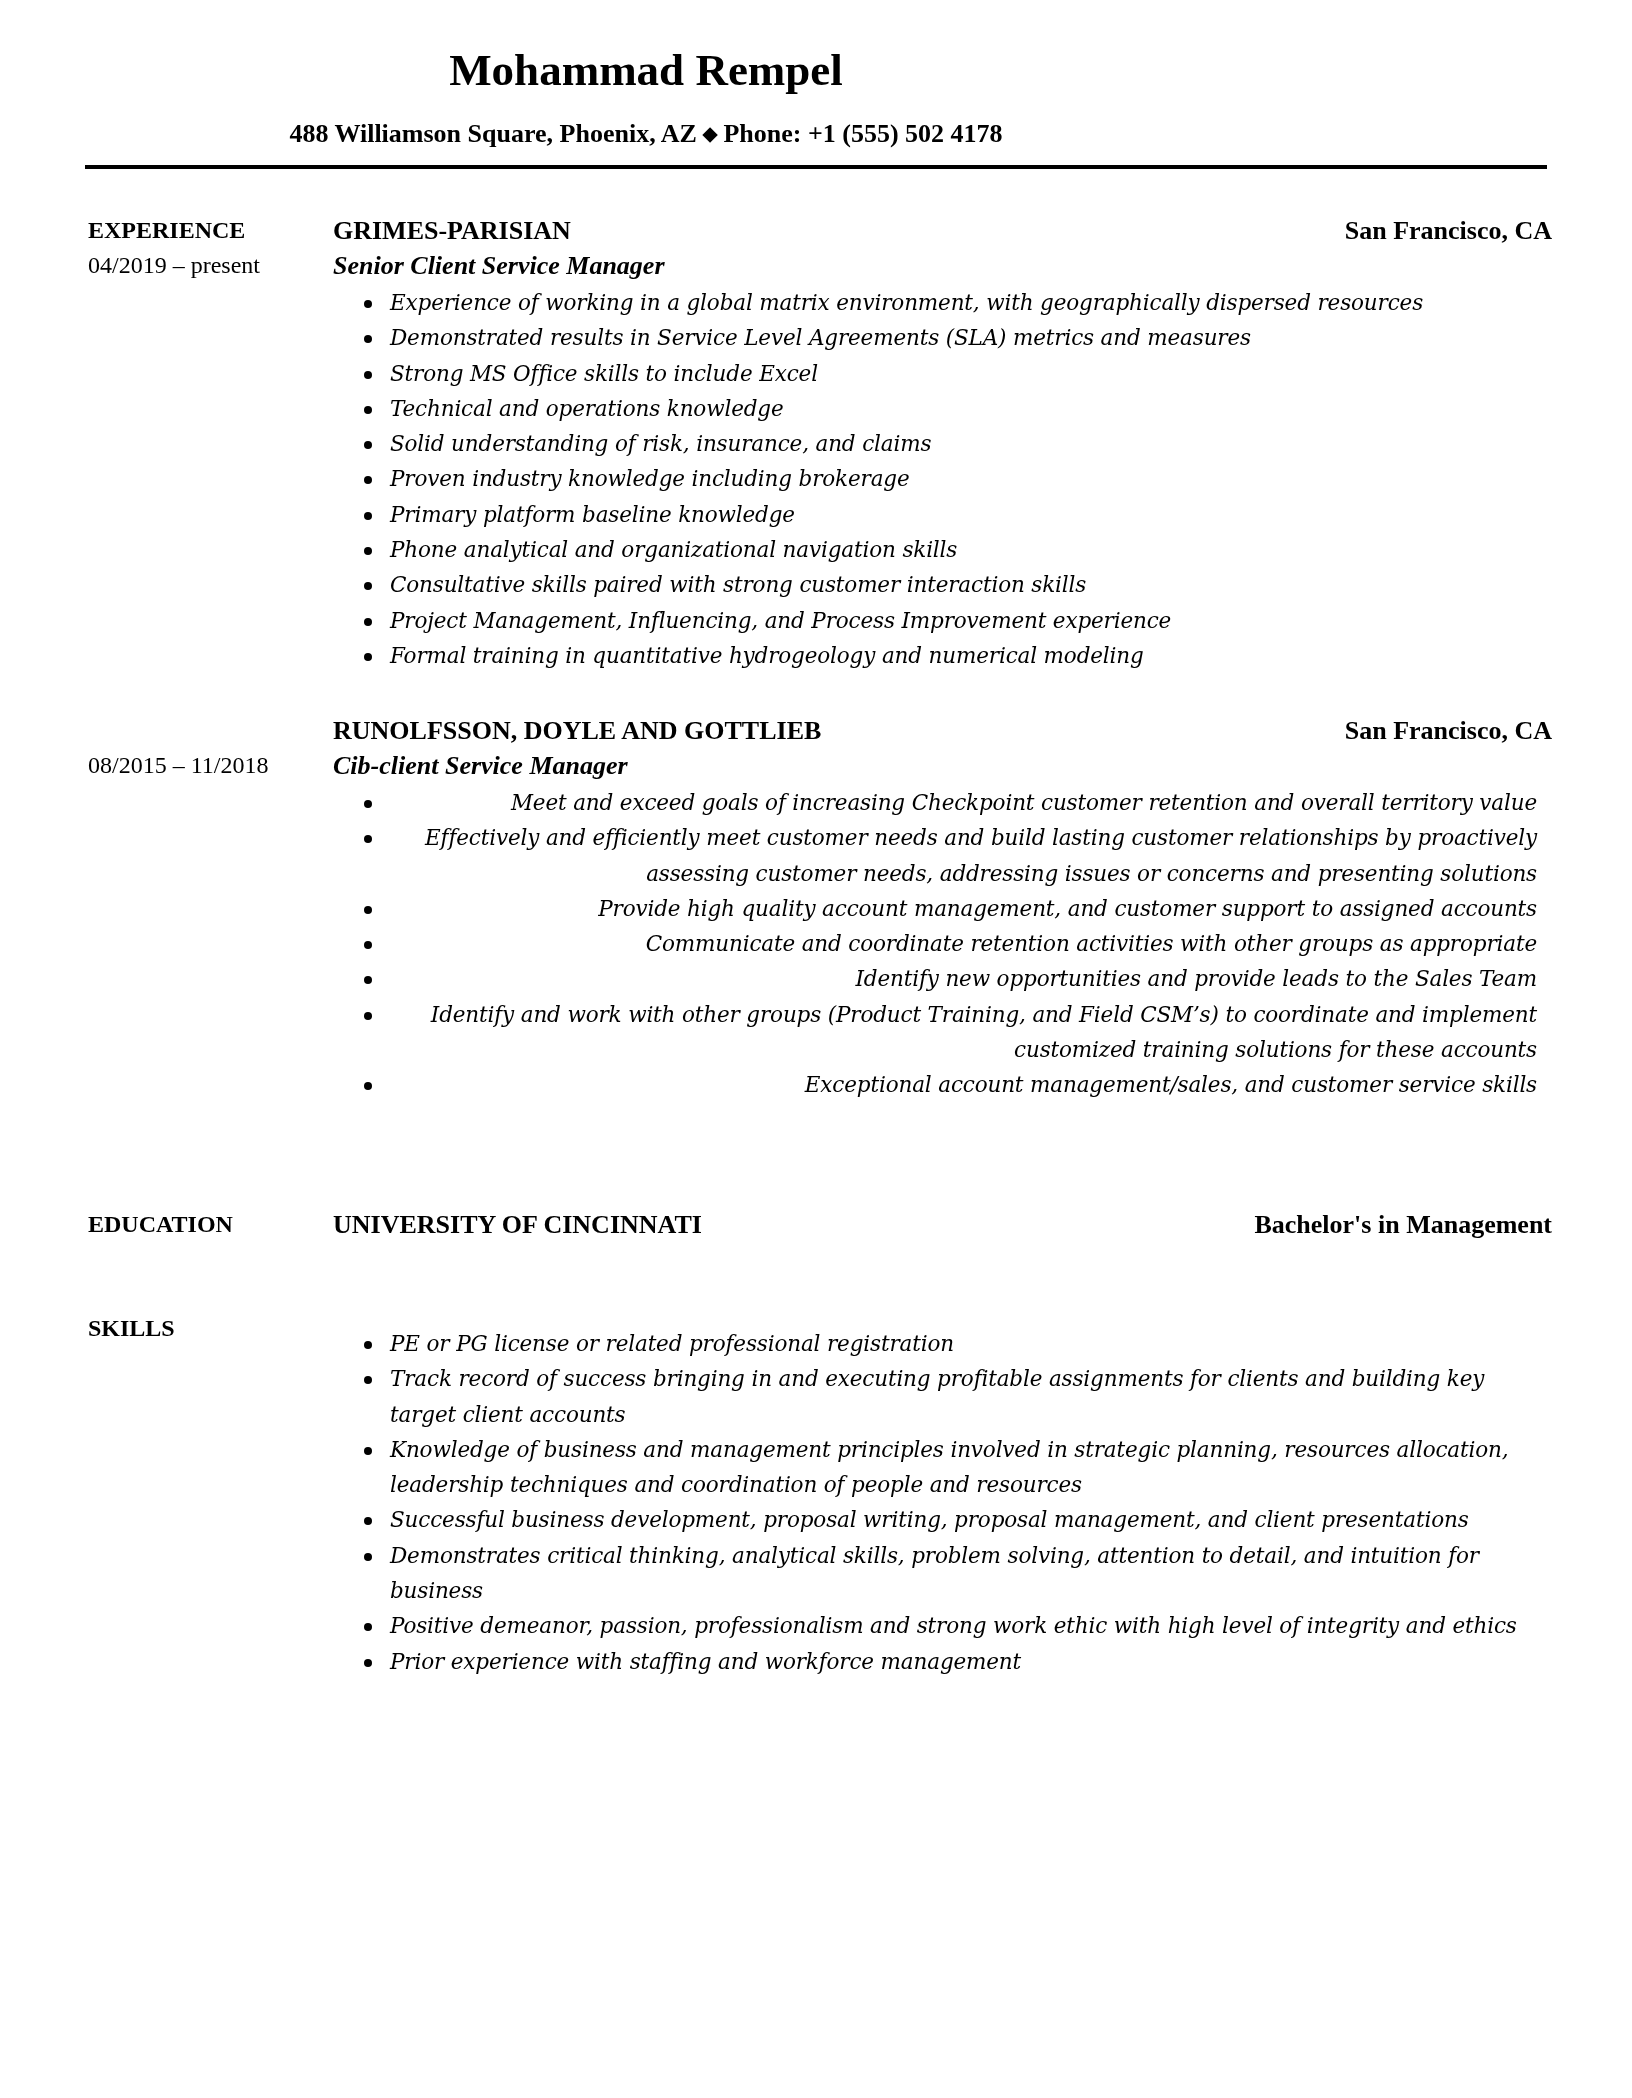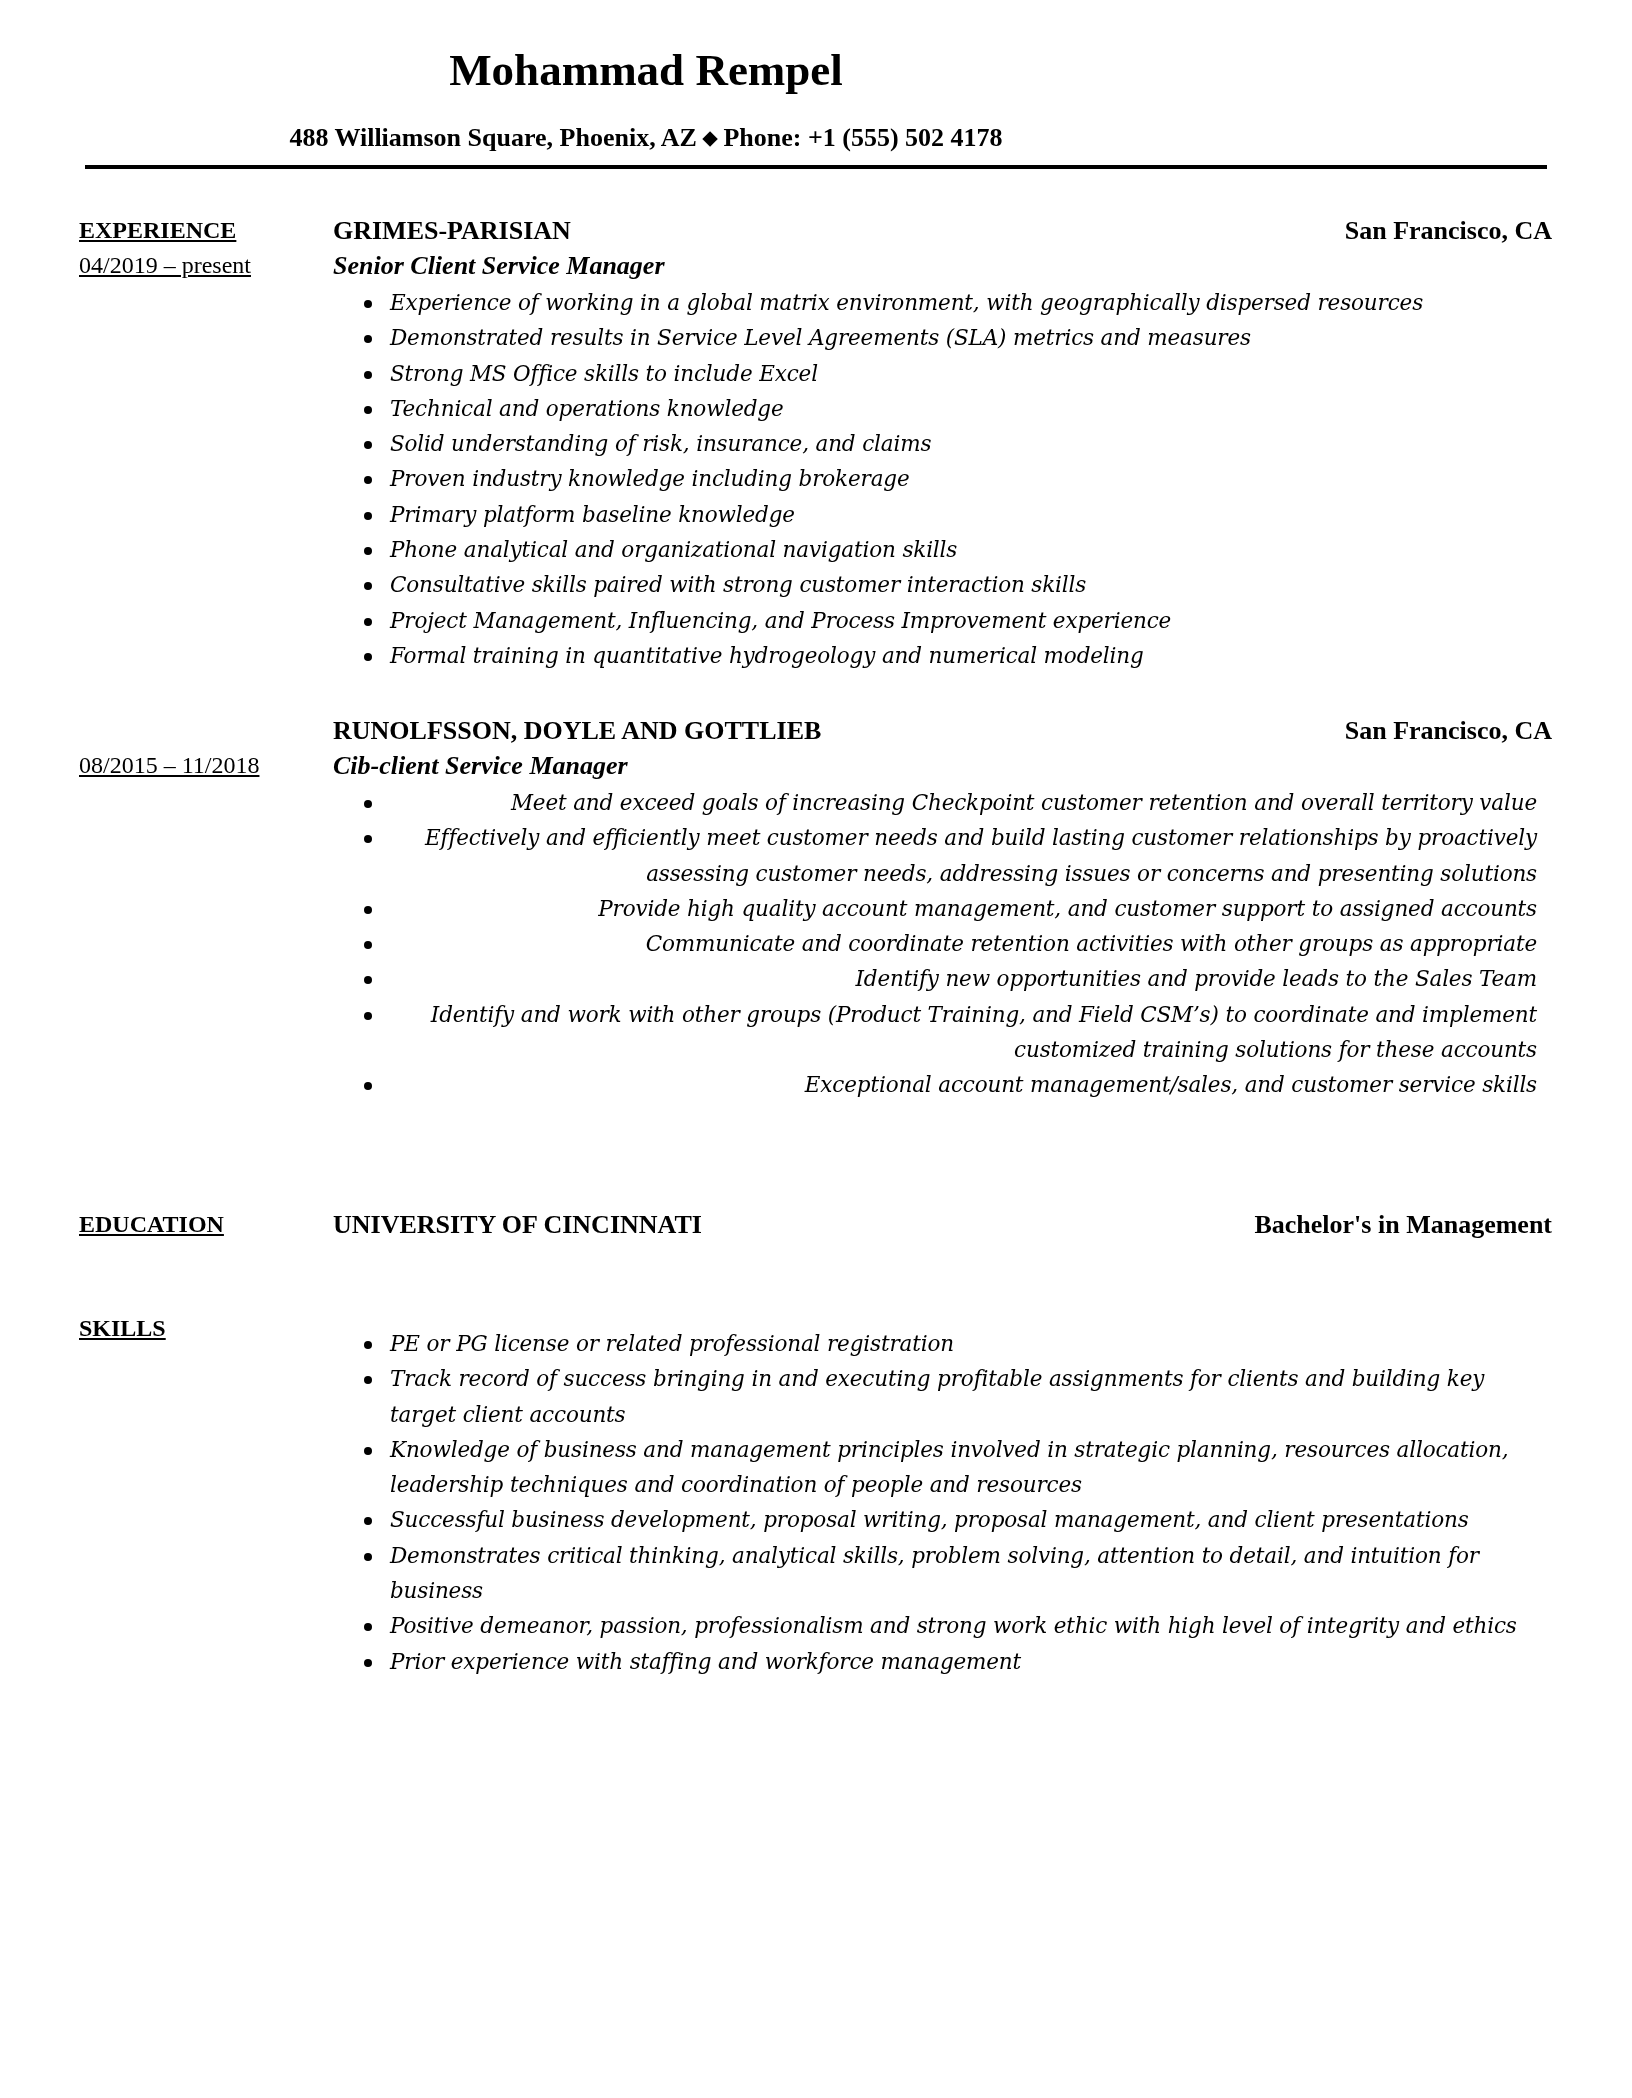--- a/index.html
+++ b/index.html
@@ -34,21 +34,21 @@
       letter-spacing: 0px;
     }
     .contact {
       position: absolute;
       left: 0; right: 0;
       top: 118px;
       text-align: center;
       font-family: "Liberation Serif", serif;
       font-weight: bold;
       font-size: 26px;
-      line-height: 39px;
+      line-height: 32px;
       white-space: nowrap;
     }
     .contact .sep {
       display: inline-block;
       font-size: 19px;
       vertical-align: 2px;
       margin: 0 6px 0 6px;
     }
     .rule {
       position: absolute;
@@ -60,23 +60,22 @@
     }
 
     
     .section {
       position: absolute;
       left: 0;
       width: 1632px;
     }
     .label-col {
       position: absolute;
-      left: 79px;
+      left: 88px;
       width: 250px;
-      text-decoration: underline;
     }
     .main-col {
       position: absolute;
       left: 333px;
       width: 1219px;
     }
     .section-label {
       font-family: "Liberation Serif", serif;
       font-weight: bold;
       font-size: 24px;

